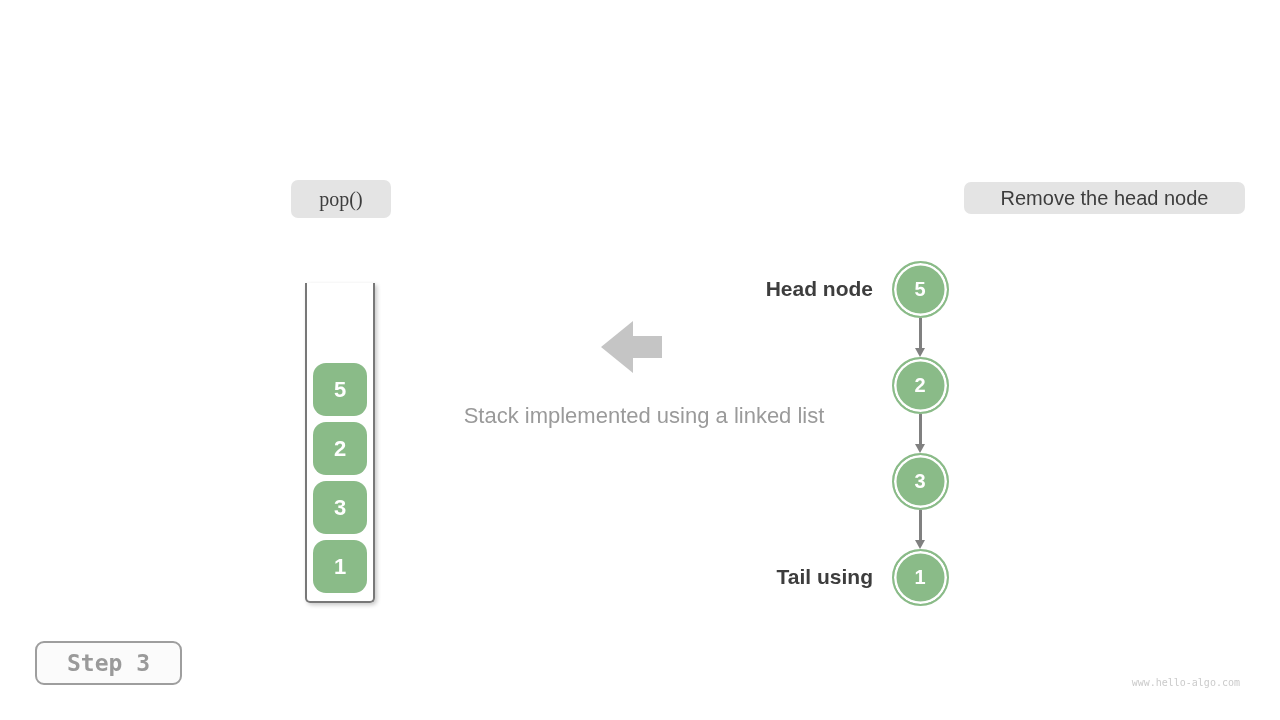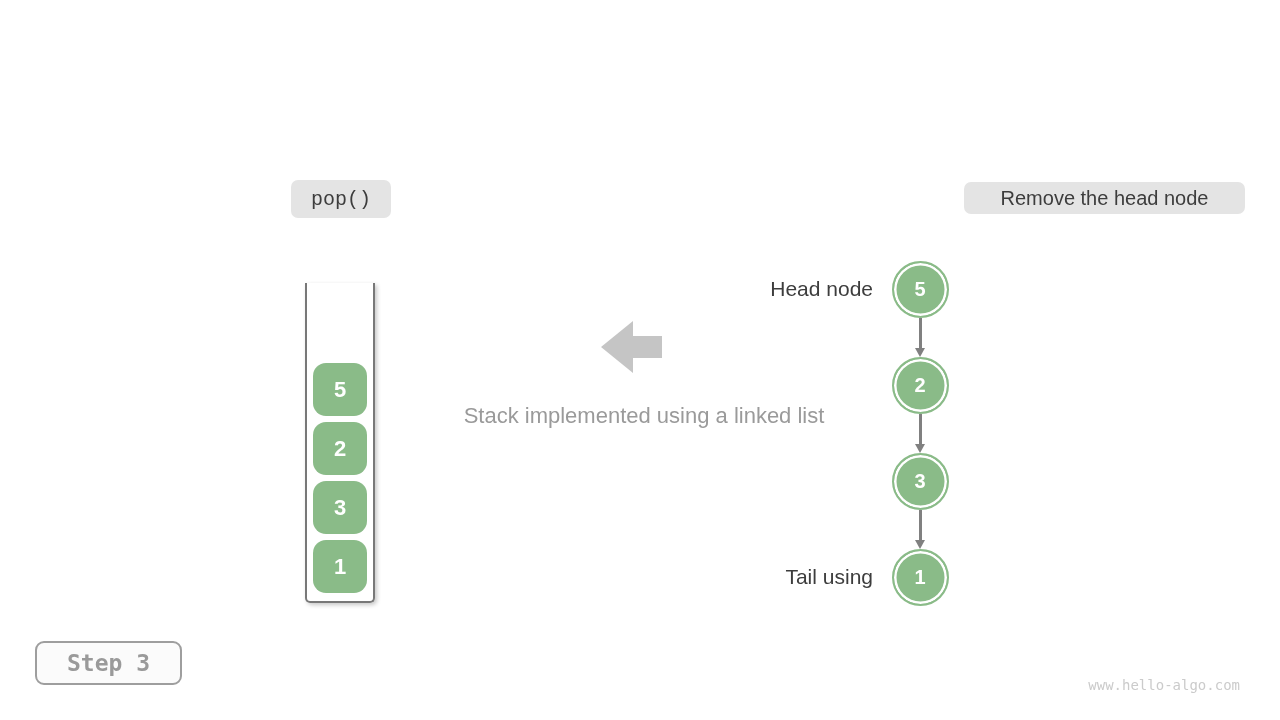--- a/index.html
+++ b/index.html
@@ -19,21 +19,21 @@
     position: absolute;
     display: flex;
     align-items: center;
     justify-content: center;
     background: var(--label-box-bg);
     color: var(--dark-text);
     border-radius: 7px;
   }
   .pop-box {
     left: 291px; top: 180px; width: 100px; height: 38px;
-    font-family: Liberation Mono, monospace;
+    font-family: Liberation Serif, serif;
     font-size: 20px;
   }
   .remove-box {
     left: 964px; top: 182px; width: 281px; height: 32px;
     font-size: 20px;
   }
 
   
   .stack-container {
     position: absolute;
@@ -111,21 +111,21 @@
     width: 0; height: 0;
     border-left: 5.5px solid transparent;
     border-right: 5.5px solid transparent;
     border-top: 9px solid var(--arrow-gray);
   }
   .node-side-label {
     position: absolute;
     width: 175px;
     text-align: right;
     font-size: 21px;
-    font-weight: normal;
+    font-weight: bold;
     color: var(--dark-text);
   }
   .head-label { left: 698px; top: 277px; }
   .tail-label { left: 698px; top: 565px; }
 
   
   .step-box {
     position: absolute;
     left: 35px; top: 641px;
     width: 147px; height: 44px;
@@ -141,21 +141,21 @@
     color: var(--gray-text);
   }
 
   
   .watermark {
     position: absolute;
     left: 1040px; top: 677px;
     width: 200px;
     text-align: right;
     font-family: "DejaVu Sans Mono", monospace;
-    font-size: 14px;
+    font-size: 10px;
     color: var(--watermark-gray);
   }
 </style>
 </head>
 <body>
 
 <div class="canvas">
 
   <div class="op-box pop-box">pop()</div>
 

